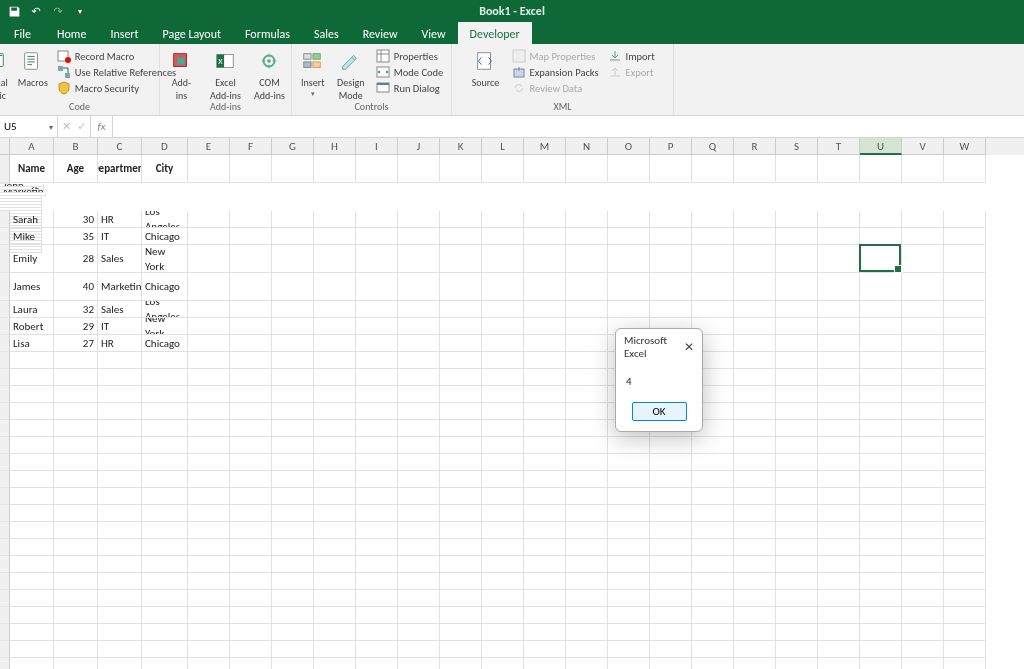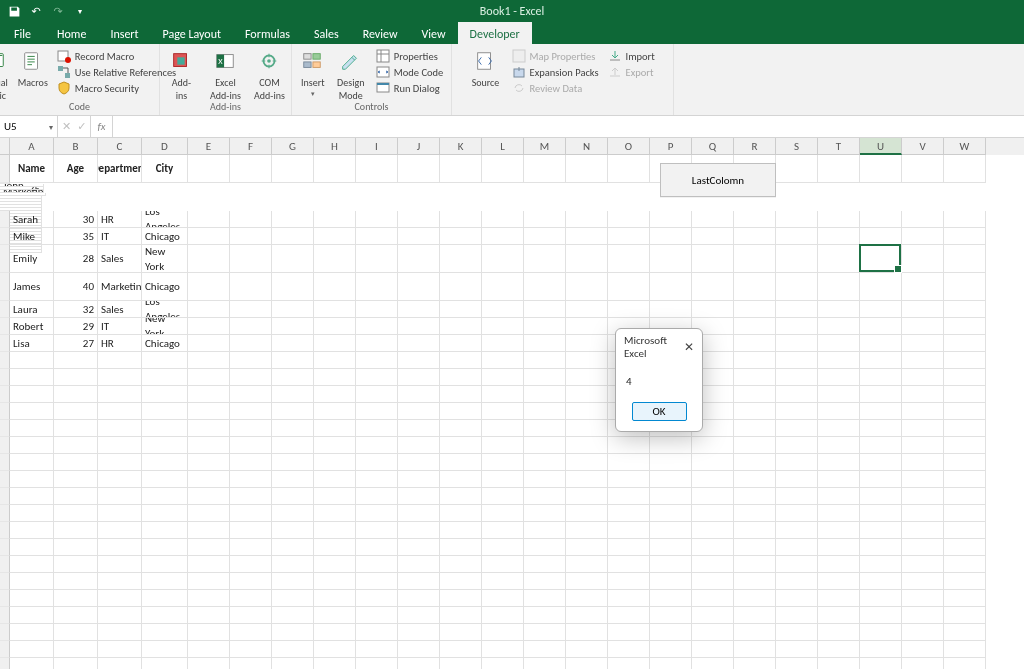--- a/index.html
+++ b/index.html
@@ -2,21 +2,21 @@
 <html><head>
 <meta charset="utf-8">
 <style>
 * { margin: 0; padding: 0; box-sizing: border-box; font-family: "Segoe UI", Calibri, sans-serif; }
 body { background: #fff; font-size: 11px; overflow: hidden; width: 1024px; height: 669px; position: relative; }
 
 
 .titlebar { height: 22px; background: #0e6837; color: #fff; display: flex; align-items: center; position: relative; }
 .qat { display: flex; align-items: center; gap: 2px; padding-left: 4px; }
 .qat-icon { width: 20px; height: 20px; display: inline-flex; align-items: center; justify-content: center; color: #fff; font-size: 11px; }
-.title { position: absolute; left: 50%; transform: translateX(-50%); font-size: 12px; color: #d9efe2; }
+.title { position: absolute; left: 50%; transform: translateX(-50%); font-size: 12px; color: #d9efe2; font-weight: bold; }
 
 
 .tabs { height: 22px; background: #0e6837; display: flex; align-items: stretch; padding-left: 0; }
 .tab { padding: 0 12px; display: flex; align-items: center; color: #fff; font-size: 12px; cursor: pointer; border-top: 1px solid transparent; }
 .tab.active { background: #f2f2f2; color: #1e7145; }
 .tab.file { background: #0e6837; color:#fff; padding: 0 14px; }
 .tell-me { color: #b8dbc5; display: flex; align-items: center; gap: 6px; padding-left: 16px; font-size: 12px; }
 .tell-bulb { width:12px; height:12px; display:inline-block; }
 
 
@@ -303,20 +303,21 @@
             <span class="si-icon">
               <svg width="14" height="14">
                 <path d="M7 10V3m-3 3l3-3 3 3" stroke="#ccc" fill="none"></path>
                 <path d="M2 11h10" stroke="#ccc"></path>
               </svg>
             </span>
             <span>Export</span>
           </div>
       </div>
     </div>
+    <div class="group-label">XML</div>
   </div>
 </div>
 
 <div class="formula-bar">
   <div class="name-box">
       <span>U5</span>
     </div>
   <div class="fb-buttons">
     <span>✕</span>
     <span>✓</span>
@@ -1080,23 +1081,20 @@
         <div class="cell" style="width: 42px; height: 17px;"></div>
         <div class="cell" style="width: 42px; height: 17px;"></div>
         <div class="cell" style="width: 42px; height: 17px;"></div>
         <div class="cell" style="width: 42px; height: 17px;"></div>
         <div class="cell" style="width: 42px; height: 17px;"></div>
       </div>
     </div>
 
   <div class="sel-box" id="selbox" style="left: 859px; top: 106px; width: 42px; height: 28px;"></div>
 
-  <div class="obj-btn" style="left:660px; top:25px; width:116px; height:34px">
-      <span>LastColomn</span>
-    </div>
 
   <div class="msgbox-wrap" style="left:615px; top:190px">
     <div class="msgbox-title">
       <span>Microsoft Excel</span>
       <span class="msgbox-close">✕</span>
     </div>
     <div class="msgbox-body">4</div>
     <div class="msgbox-btns">
       <button class="msgbox-ok">OK</button>
     </div>

